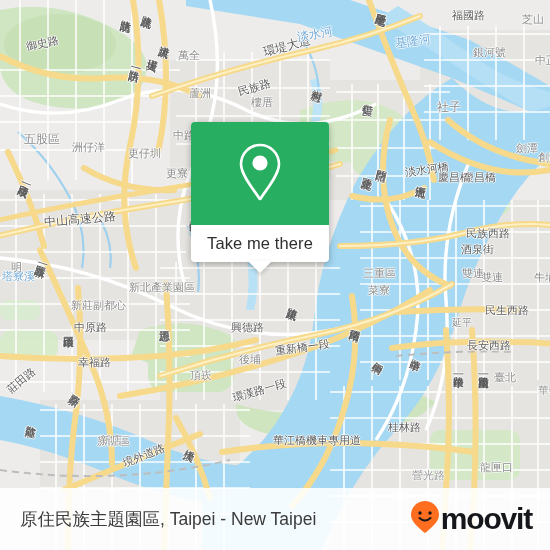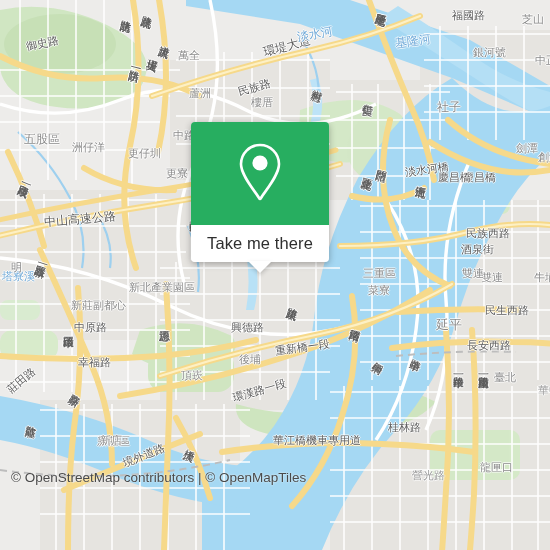--- a/index.html
+++ b/index.html
@@ -308,40 +308,40 @@
         <div class="mlabel" style="left: 405px; top: 164px; font-size: 11px; transform: rotate(-8deg);">淡水河橋</div>
         <div class="mlabel" style="left: 461px; top: 205px; font-size: 11px; margin-top: 39px;">酒泉街</div>
         <div class="mlabel" style="left: 466px; top: 228px; font-size: 11px;">民族西路</div>
         <div class="mlabel vert" style="left: 363px; top: 96px; font-size: 11px; transform: rotate(8deg);">仁愛街</div>
         <div class="mlabel vert" style="left: 364px; top: 170px; font-size: 11px; transform: rotate(15deg);">正愛北路</div>
         <div class="mlabel vert" style="left: 378px; top: 162px; font-size: 11px; transform: rotate(14deg);">龍門路</div>
         <div class="mlabel vert" style="left: 416px; top: 178px; font-size: 11px; transform: rotate(8deg);">河邊北街</div>
         <div class="mlabel place" style="left: 481px; top: 272px; font-size: 11px;">雙連</div>
         <div class="mlabel place" style="left: 534px; top: 272px; font-size: 11px;">牛埔</div>
         <div class="mlabel" style="left: 485px; top: 305px; font-size: 11px;">民生西路</div>
-        <div class="mlabel place" style="left: 436px; top: 318px; font-size: 13px;">延平</div>
+        <div class="mlabel place" style="left: 452px; top: 318px; font-size: 10px;">延平</div>
         <div class="mlabel" style="left: 467px; top: 340px; font-size: 11px;">長安西路</div>
         <div class="mlabel place" style="left: 494px; top: 372px; font-size: 11px;">臺北</div>
         <div class="mlabel dim" style="left: 538px; top: 385px; font-size: 11px;">華中</div>
         <div class="mlabel vert" style="left: 452px; top: 368px; font-size: 11px;">中華路一段</div>
         <div class="mlabel vert" style="left: 477px; top: 368px; font-size: 11px;">重慶南路一段</div>
         <div class="mlabel" style="left: 388px; top: 422px; font-size: 11px;">桂林路</div>
         <div class="mlabel place" style="left: 480px; top: 462px; font-size: 11px;">龍匣口</div>
         <div class="mlabel dim" style="left: 412px; top: 470px; font-size: 11px;">營光路</div>
         <div class="mlabel place" style="left: 323px; top: 268px; font-size: 11px; padding-left: 40px;">三重區</div>
         <div class="mlabel place" style="left: 368px; top: 285px; font-size: 11px;">菜寮</div>
         <div class="mlabel vert" style="left: 290px; top: 300px; font-size: 11px; transform: rotate(18deg);">疏洪東路</div>
         <div class="mlabel vert" style="left: 352px; top: 322px; font-size: 11px; transform: rotate(16deg);">環河南路</div>
         <div class="mlabel vert" style="left: 378px; top: 356px; font-size: 11px; transform: rotate(30deg);">中興橋</div>
         <div class="mlabel vert" style="left: 414px; top: 352px; font-size: 11px; transform: rotate(22deg);">中華路</div>
         <div class="mlabel" style="left: 275px; top: 342px; font-size: 11px; transform: rotate(-8deg);">重新橋一段</div>
         <div class="mlabel place" style="left: 239px; top: 354px; font-size: 11px;">後埔</div>
         <div class="mlabel" style="left: 231px; top: 322px; font-size: 11px;">興德路</div>
         <div class="mlabel" style="left: 232px; top: 385px; font-size: 11px; transform: rotate(-16deg);">環漢路一段</div>
-        <div class="mlabel place" style="left: 181px; top: 370px; font-size: 11px;">頂崁</div>
+        <div class="mlabel place" style="left: 190px; top: 370px; font-size: 11px;">頂崁</div>
         <div class="mlabel" style="left: 273px; top: 435px; font-size: 11px;">華江橋機車專用道</div>
         <div class="mlabel place" style="left: 129px; top: 282px; font-size: 11px;">新北產業園區</div>
         <div class="mlabel place" style="left: 71px; top: 300px; font-size: 11px;">新莊副都心</div>
         <div class="mlabel" style="left: 74px; top: 322px; font-size: 11px;">中原路</div>
         <div class="mlabel vert" style="left: 158px; top: 322px; font-size: 11px;">思源路</div>
         <div class="mlabel vert" style="left: 62px; top: 328px; font-size: 11px;">中環路三段</div>
         <div class="mlabel" style="left: 78px; top: 357px; font-size: 11px;">幸福路</div>
         <div class="mlabel vert" style="left: 75px; top: 388px; font-size: 11px; transform: rotate(30deg);">新泰路</div>
         <div class="mlabel" style="left: 5px; top: 375px; font-size: 11px; transform: rotate(-40deg);">莊田路</div>
         <div class="mlabel vert" style="left: 27px; top: 418px; font-size: 11px; transform: rotate(12deg);">莊敬路</div>
@@ -372,16 +372,29 @@
           <circle cx="23" cy="21" r="7.6" fill="#ffffff"></circle>
         </svg>
       </span>
     </div>
     <div id="callout-body">
       <span class="cta">Take me there</span>
     </div>
     <div id="callout-tail"></div>
   </div>
 
-  <div id="attribution">© OpenStreetMap contributors | © OpenMapTiles</div>
-
+
+  <div id="footer">
+    <div id="footer-title">原住民族主題園區, Taipei - New Taipei</div>
+    <div id="moovit-logo">
+      <span>
+        <svg width="30" height="34" viewBox="0 0 30 34" xmlns="http://www.w3.org/2000/svg">
+          <path d="M15 1 C7.3 1 1 7.3 1 15 C1 23 12 30 14.3 32.6 C14.7 33.1 15.3 33.1 15.7 32.6 C18 30 29 23 29 15 C29 7.3 22.7 1 15 1 Z" fill="#ff6d1f"></path>
+          <circle cx="10" cy="13" r="1.7" fill="#16171b"></circle>
+          <circle cx="20" cy="13" r="1.7" fill="#16171b"></circle>
+          <path d="M9.5 18 q5.5 5 11 0" stroke="#16171b" stroke-width="2" fill="none" stroke-linecap="round"></path>
+        </svg>
+      </span>
+      <span id="moovit-wordmark">moovit</span>
+    </div>
+  </div>
 
 </div>
 
 </body></html>

